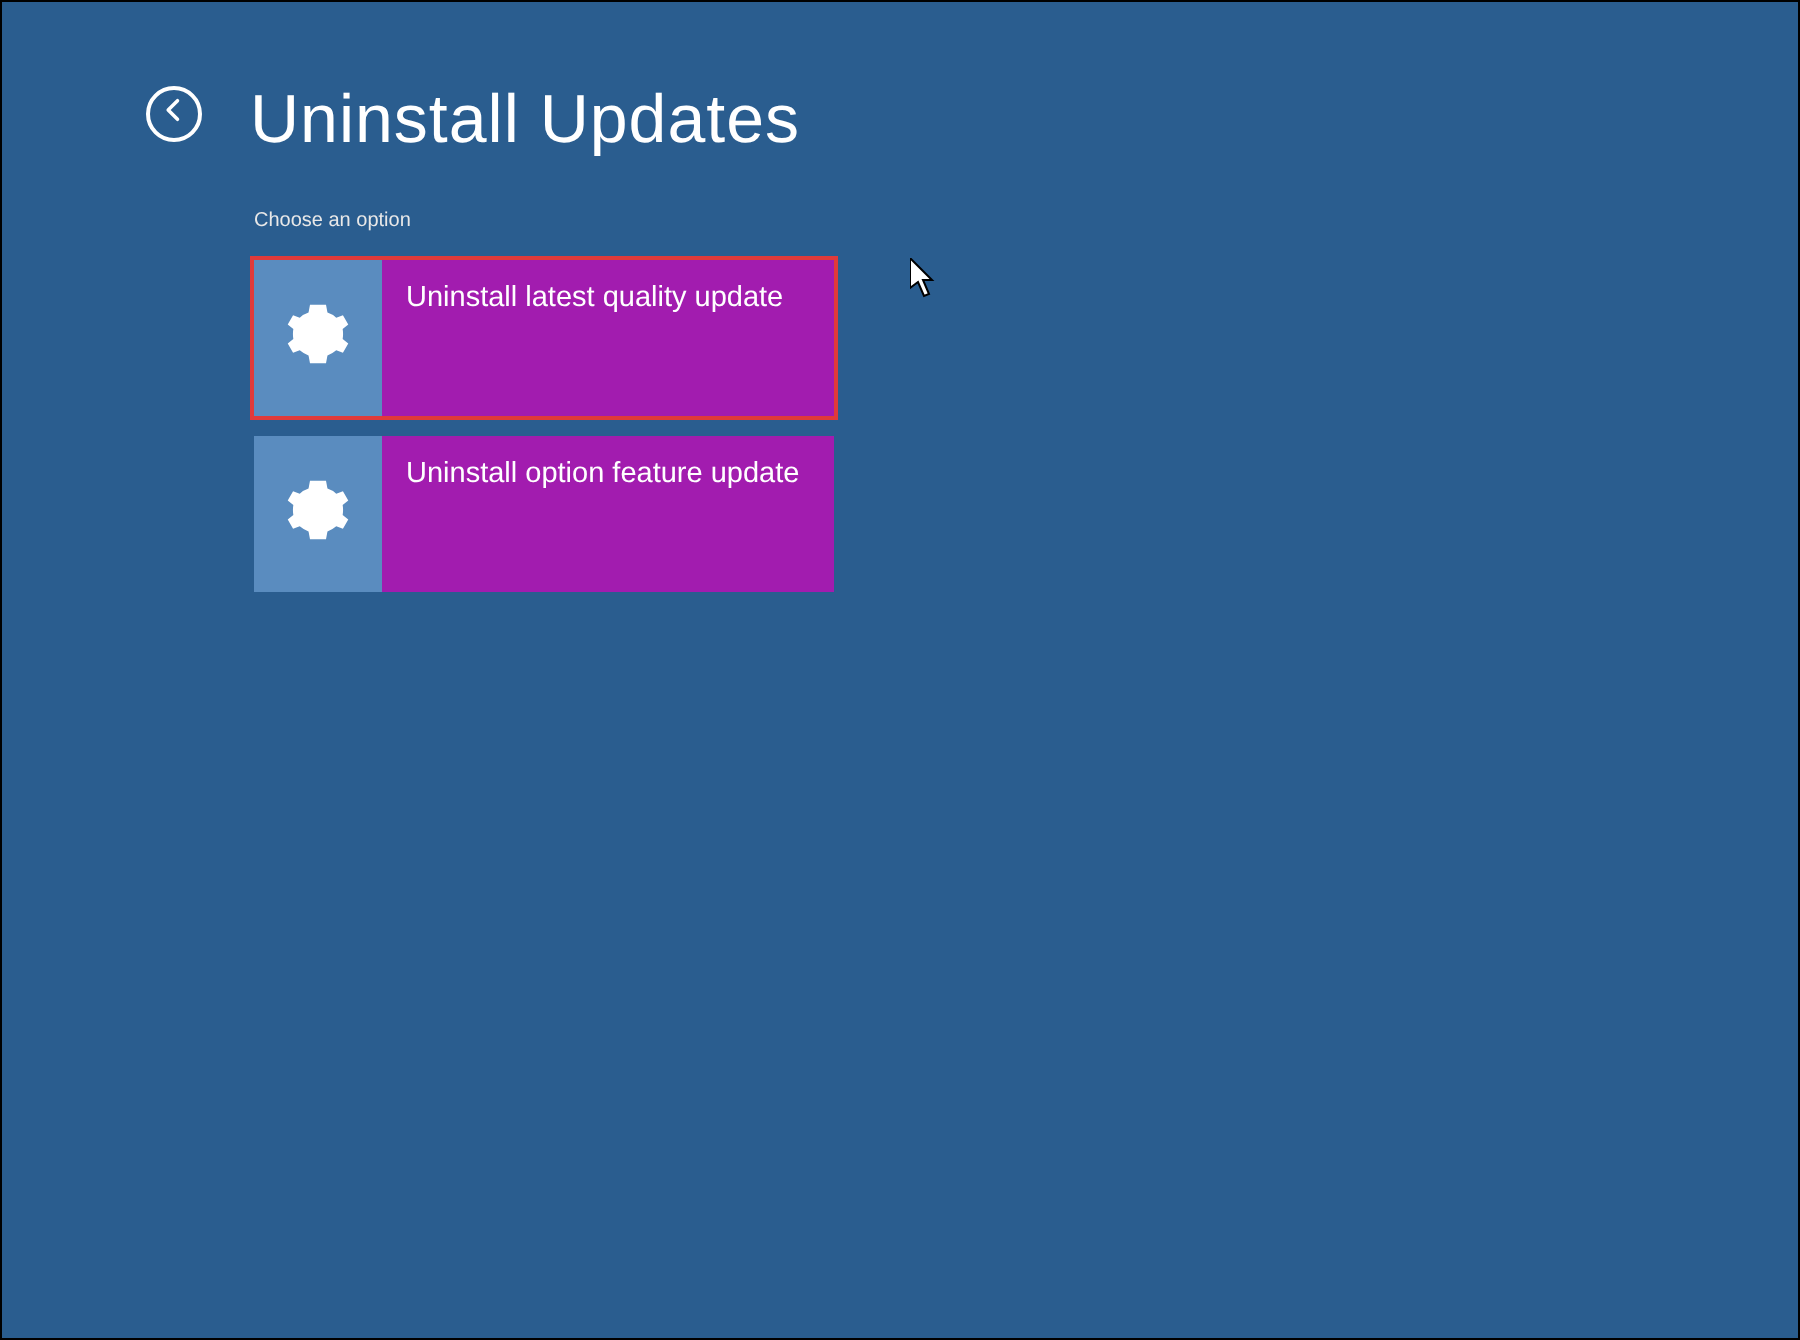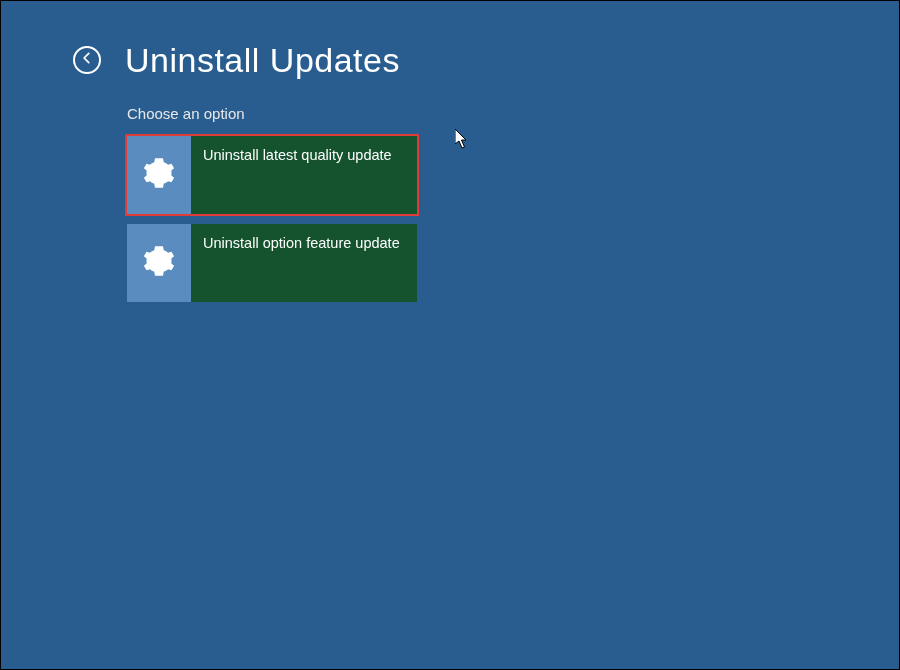--- a/index.html
+++ b/index.html
@@ -12,21 +12,20 @@
       height: 670px;
       background: #2a5d8f;
       font-family: "Segoe UI", Arial, sans-serif;
       color: #ffffff;
       overflow: hidden;
       position: relative;
       border: 1px solid #000;
     }
     .header {
       display: flex;
-      align-items: center;
       padding: 42px 0 0 72px;
     }
     .back-circle {
       width: 28px;
       height: 28px;
       border: 2px solid #ffffff;
       border-radius: 50%;
       display: flex;
       align-items: center;
       justify-content: center;
@@ -38,32 +37,32 @@
       height: 14px;
     }
     .page-title {
       font-size: 34px;
       font-weight: 300;
       letter-spacing: 0.5px;
       line-height: 1;
     }
     .subtitle {
       margin: 28px 0 14px 126px;
-      font-size: 15px;
+      font-size: 10px;
       font-weight: 400;
       color: #e8e8e8;
     }
     .options {
       margin-left: 126px;
       width: 290px;
     }
     .option-tile {
       display: flex;
       align-items: flex-start;
-      background: #14532d;
+      background: #a21caf;
       height: 78px;
       margin-bottom: 10px;
       cursor: pointer;
     }
     .option-tile.highlighted {
       outline: 2px solid #e03a3a;
       outline-offset: 0;
     }
     .option-icon {
       width: 64px;

